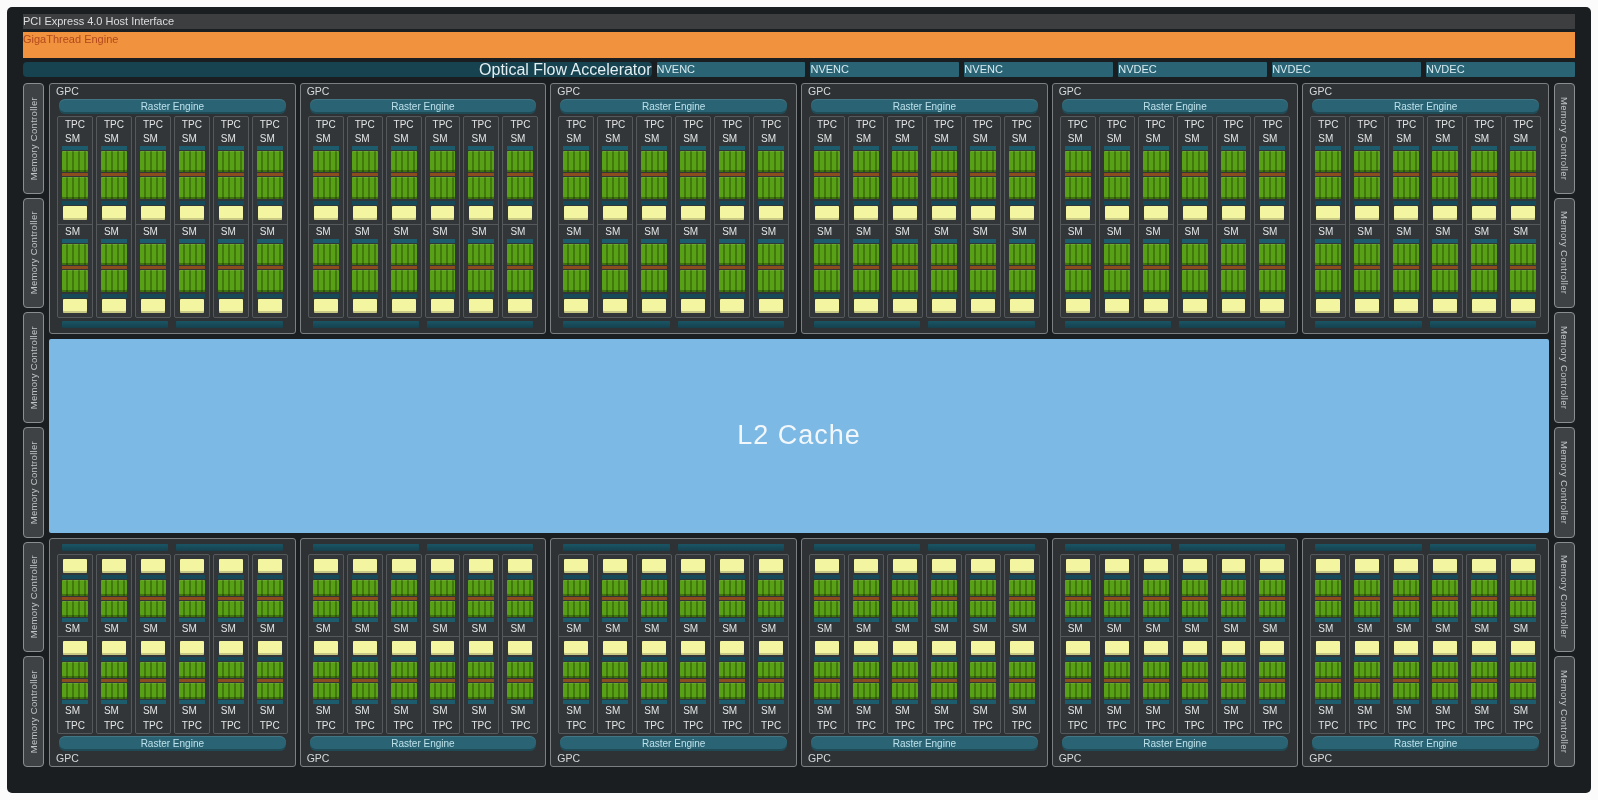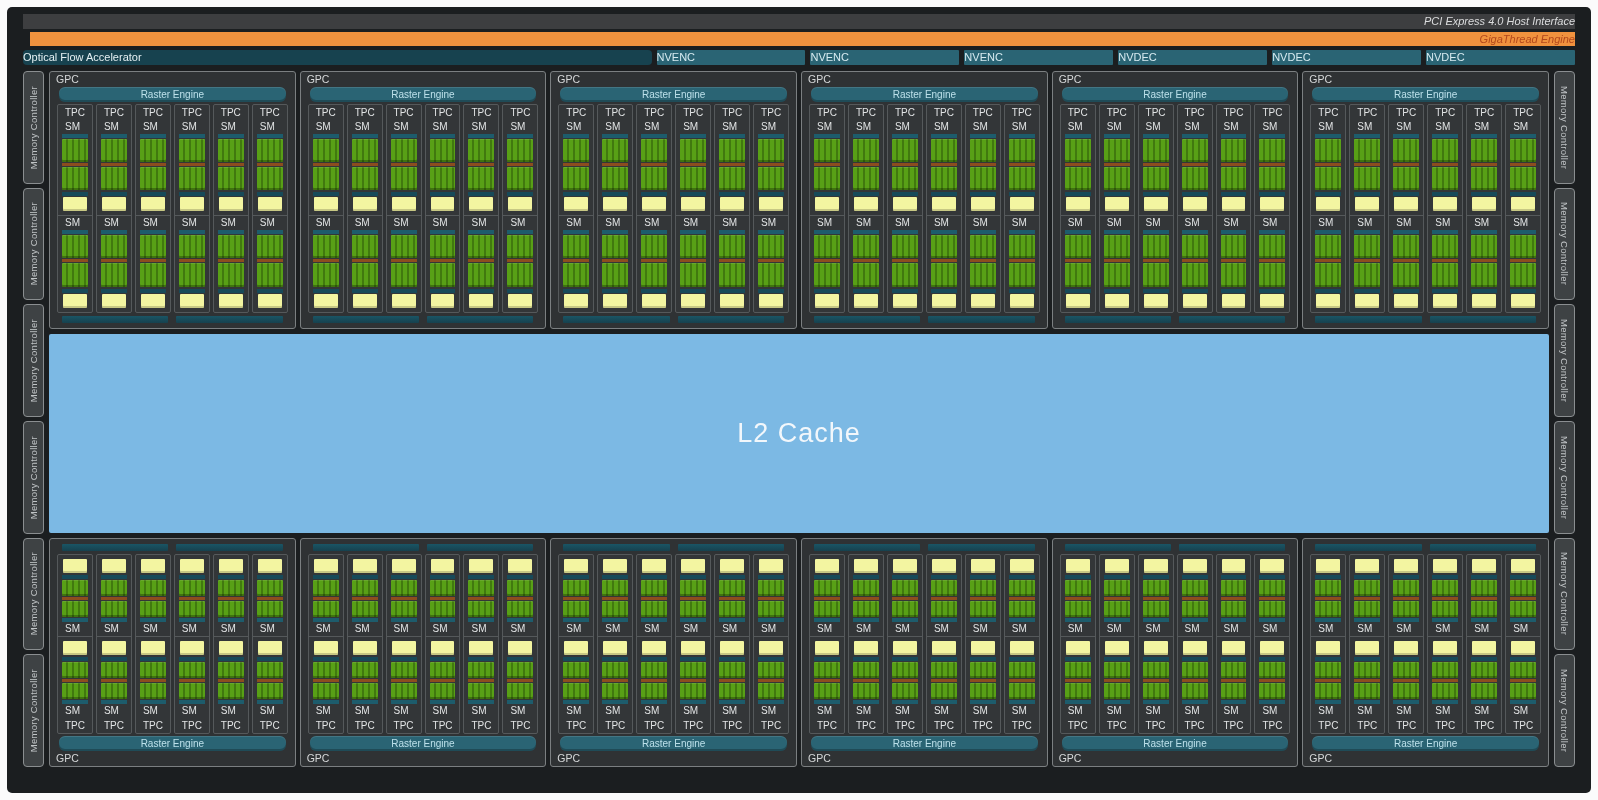--- a/index.html
+++ b/index.html
@@ -12,33 +12,33 @@
   .page { width: 1598px; height: 800px; padding: 7px; background: #fbfbfb; }
   .die {
     width: 100%; height: 100%;
     background: var(--die-bg);
     border-radius: 5px;
     padding: 7px 16px 26px 16px;
     display: flex; flex-direction: column;
   }
 
   
-  .bar { border-radius: 0; text-align: right; font-style: italic; }
+  .bar { border-radius: 0; text-align: left; }
   .bar-pci {
     height: 15px; line-height: 15px; font-size: 11px;
     background: var(--gray-bar); color: #dcddde; margin-bottom: 3px;
   }
   .bar-giga {
-    height: 14px; line-height: 14px; font-size: 11px;
-    background: var(--accent-orange); color: var(--orange-text); margin-bottom: 4px; margin-left: 7px;
+    height: 26px; line-height: 14px; font-size: 11px;
+    background: var(--accent-orange); color: var(--orange-text); margin-bottom: 4px;
   }
   .codec-row { display: flex; gap: 5px; height: 15px; margin-bottom: 6px; }
   .ofa {
     width: 40.5%; background: var(--teal-dark); color: #e4eff2;
-    font-size: 11px; line-height: 15px; text-align: left; border-radius: 4px;
+    font-size: 16px; line-height: 15px; text-align: right; border-radius: 4px;
   }
   .codec-block {
     flex: 1; background: var(--teal-block); color: #d7ebf1;
     font-size: 11px; line-height: 15px; border-radius: 1px;
   }
 
   
   .body { flex: 1; display: flex; gap: 5px; min-height: 0; }
   .mc-col { width: 21px; display: flex; flex-direction: column; gap: 4px; }
   .mc {

